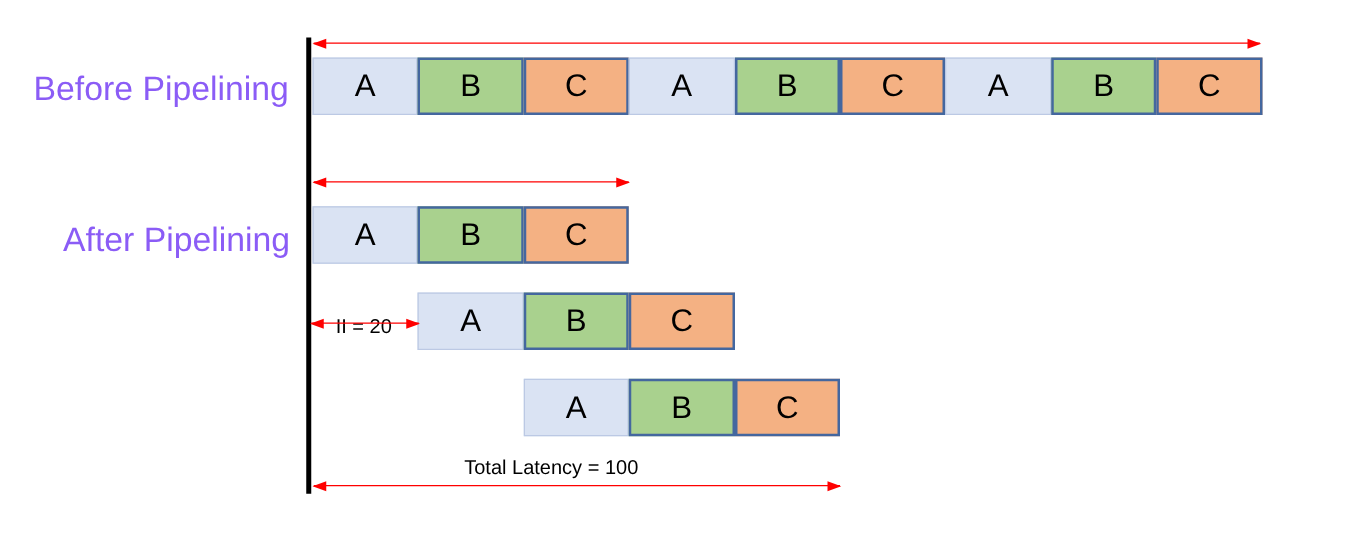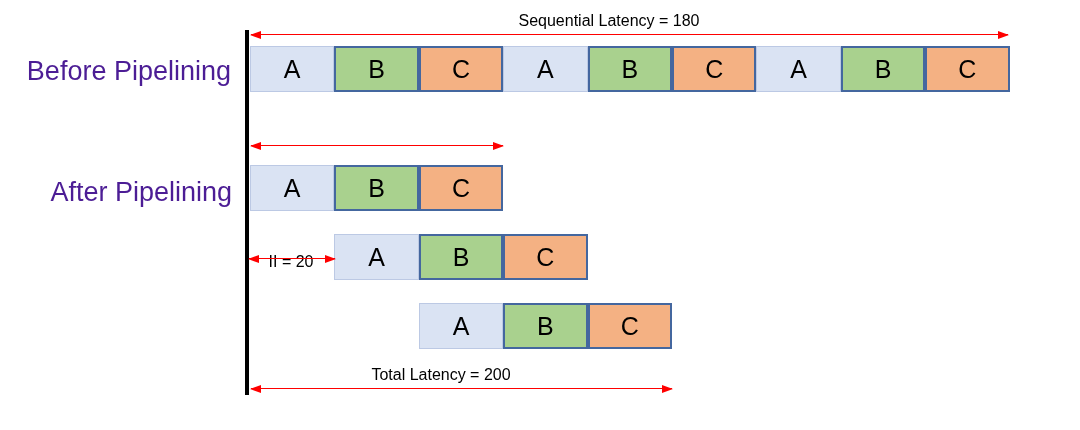--- a/index.html
+++ b/index.html
@@ -16,21 +16,21 @@
     overflow: hidden;
   }
 
   
   .row-label {
     position: absolute;
     left: 0;
     text-align: right;
     font-size: 27px;
     line-height: 30px;
-    color: #4c1d95;
+    color: #8b5cf6;
     white-space: nowrap;
   }
   #lbl-before { top: 56px; width: 231px; }
   #lbl-after  { top: 177px; width: 232px; }
 
   
   .timeline {
     position: absolute;
     left: 245px;
     top: 30px;
@@ -106,36 +106,35 @@
       <div class="block block-B" style="left: 334.4px; top: 165px; height: 46px;">B</div>
       <div class="block block-C" style="left: 418.8px; top: 165px; height: 46px;">C</div>
       <div class="block block-A" style="left: 334.4px; top: 234px; height: 46px;">A</div>
       <div class="block block-B" style="left: 418.8px; top: 234px; height: 46px;">B</div>
       <div class="block block-C" style="left: 503.2px; top: 234px; height: 46px;">C</div>
       <div class="block block-A" style="left: 418.8px; top: 303px; height: 46px;">A</div>
       <div class="block block-B" style="left: 503.2px; top: 303px; height: 46px;">B</div>
       <div class="block block-C" style="left: 587.6px; top: 303px; height: 46px;">C</div>
     </div>
 
-  <div class="ann" style="left:609px; top:11px;">Sequential Latency = 180</div>
   <div class="harrow" style="left:251px; top:34px; width:757px;">
     <i class="ah ah-l"></i>
     <i class="ah ah-r"></i>
   </div>
 
   <div class="harrow" style="left:251px; top:145px; width:252px;">
     <i class="ah ah-l"></i>
     <i class="ah ah-r"></i>
   </div>
 
   <div class="ann" style="left:291px; top:252px;">II = 20</div>
   <div class="harrow" style="left:249px; top:258px; width:86px;">
     <i class="ah ah-l"></i>
     <i class="ah ah-r"></i>
   </div>
 
-  <div class="ann" style="left:441px; top:365px;">Total Latency = 200</div>
+  <div class="ann" style="left:441px; top:365px;">Total Latency = 100</div>
   <div class="harrow" style="left:251px; top:388px; width:421px;">
     <i class="ah ah-l"></i>
     <i class="ah ah-r"></i>
   </div>
 
 </div>
 
 </body></html>

